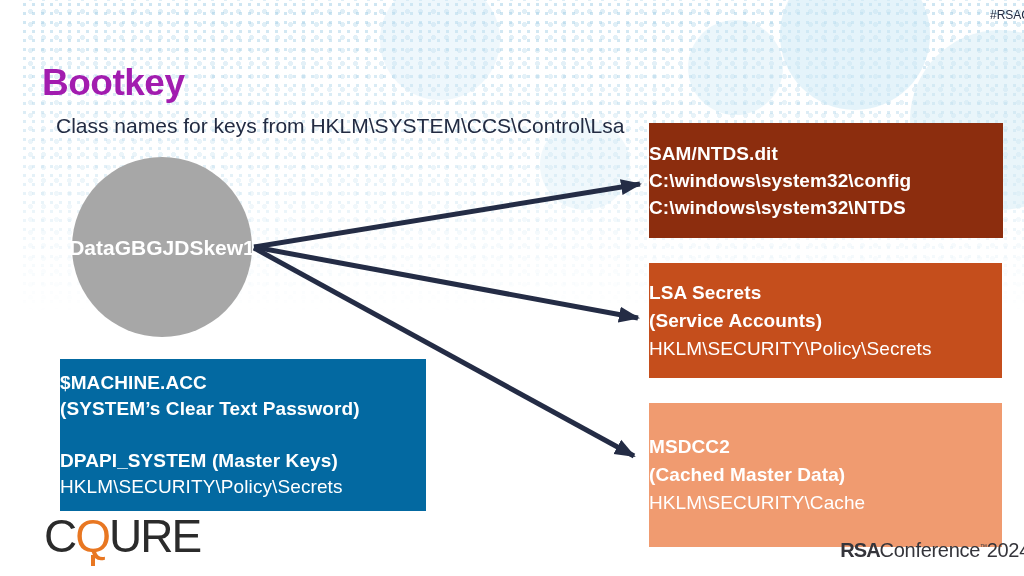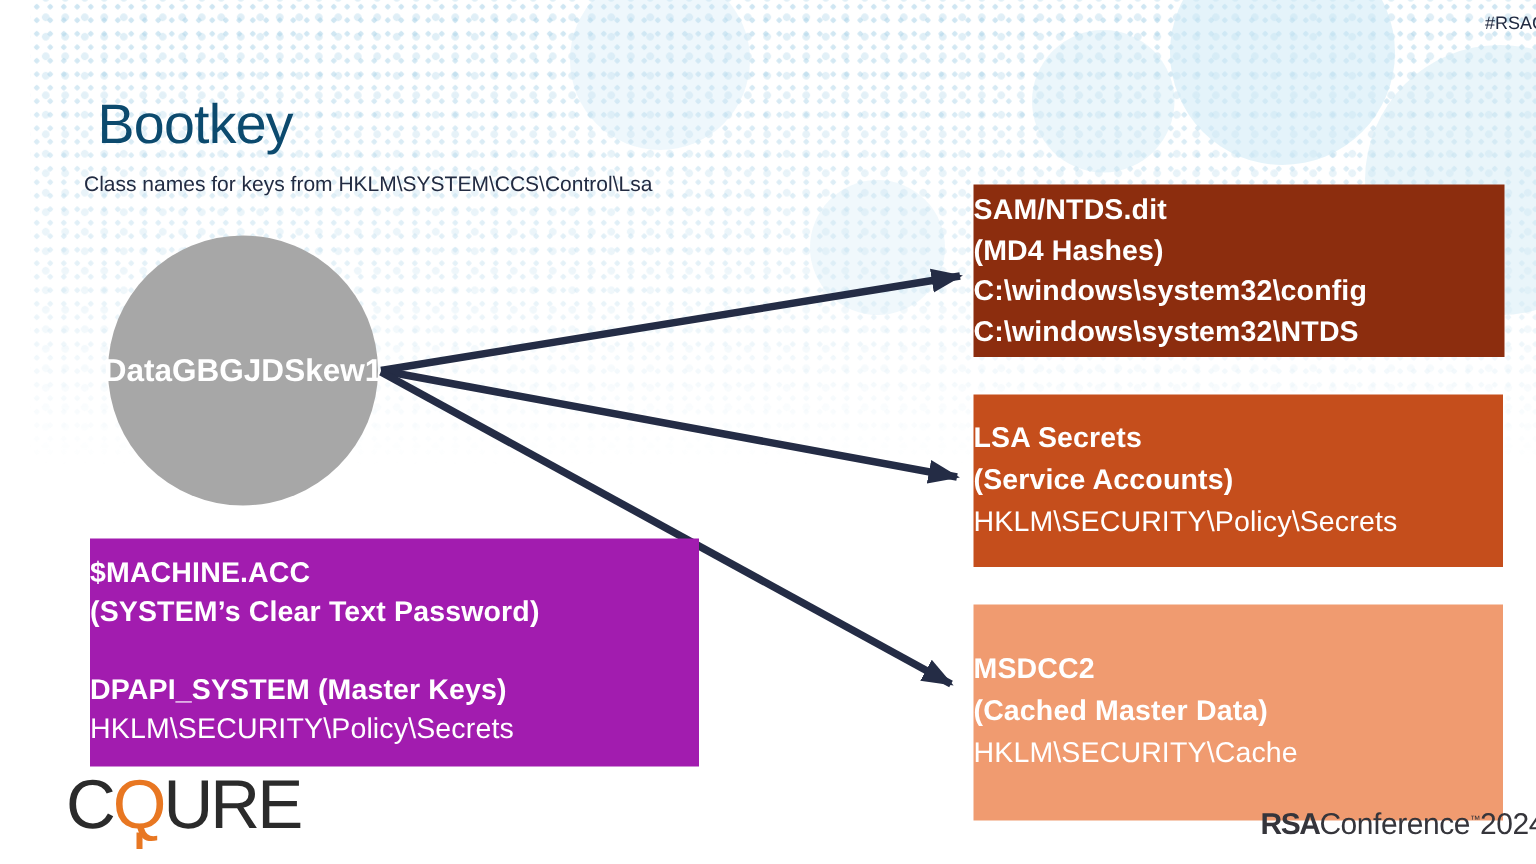--- a/index.html
+++ b/index.html
@@ -19,40 +19,40 @@
     mask-image:linear-gradient(to bottom, rgba(0,0,0,0.95) 0%, rgba(0,0,0,0.55) 55%, transparent 100%);
   }
   .bokeh{position:absolute;border-radius:50%;background:rgba(206,233,245,0.55);}
   .b1{left:760px;top:-40px;width:150px;height:150px;}
   .b2{left:890px;top:30px;width:180px;height:180px;background:rgba(206,233,245,0.45);}
   .b3{left:668px;top:20px;width:95px;height:95px;background:rgba(206,233,245,0.40);}
   .b4{left:360px;top:-20px;width:120px;height:120px;background:rgba(206,233,245,0.35);}
   .b5{left:520px;top:120px;width:90px;height:90px;background:rgba(206,233,245,0.30);}
 
   .hashtag{position:absolute;right:14px;top:8px;font-size:12px;color:#222b42;font-weight:400;}
-  .title{position:absolute;left:45px;top:62px;font-size:37px;font-weight:400;color:#0c4a6e;letter-spacing:-0.5px;}
-  .subtitle{position:absolute;left:36px;top:114px;font-size:14px;color:#222b42;}
+  .title{position:absolute;left:22px;top:62px;font-size:37px;font-weight:700;color:#a21caf;letter-spacing:-0.5px;}
+  .subtitle{position:absolute;left:36px;top:114px;font-size:21px;color:#222b42;}
 
   .circle{
     position:absolute;left:52px;top:157px;width:180px;height:180px;border-radius:50%;
     background:#a7a7a7;color:#ffffff;
     display:flex;flex-direction:row;align-items:center;justify-content:center;
     font-size:21px;font-weight:600;line-height:31px;text-align:center;
   }
 
   .arrows{position:absolute;left:0;top:0;pointer-events:none;}
 
   .box{
     position:absolute;color:#ffffff;text-align:left;
     display:flex;flex-direction:column;justify-content:center;
   }
   .box .ln{font-size:19px;line-height:27px;font-weight:700;letter-spacing:0.1px;}
   .box .ln.normal{font-weight:400;}
   .box .spacer{height:26px;}
-  .machine{left:40px;top:359px;width:406px;height:152px;background:#a21caf;}
+  .machine{left:40px;top:359px;width:366px;height:152px;background:#0369a1;}
   .machine .ln{line-height:26px;}
   .sam{left:629px;top:123px;width:354px;height:115px;background:#8c2d0e;}
   .lsa{left:629px;top:263px;width:353px;height:115px;background:#c54e1c;}
   .lsa .ln{line-height:28px;}
   .msdcc{left:629px;top:403px;width:353px;height:144px;background:#f09b70;}
   .msdcc .ln{line-height:28px;}
 
   .cqure{
     position:absolute;left:24px;top:513px;font-size:46px;font-weight:400;
     letter-spacing:-2px;color:#2b2b2b;line-height:46px;
@@ -102,21 +102,20 @@
   <div class="box machine">
     <div class="ln">$MACHINE.ACC</div>
     <div class="ln">(SYSTEM’s Clear Text Password)</div>
     <div class="spacer"></div>
     <div class="ln">DPAPI_SYSTEM (Master Keys)</div>
     <div class="ln normal">HKLM\SECURITY\Policy\Secrets</div>
   </div>
 
   <div class="box sam">
     <div class="ln">SAM/NTDS.dit</div>
-    <div class="ln">(MD4 Hashes)</div>
     <div class="ln">C:\windows\system32\config</div>
     <div class="ln">C:\windows\system32\NTDS</div>
   </div>
 
   <div class="box lsa">
     <div class="ln">LSA Secrets</div>
     <div class="ln">(Service Accounts)</div>
     <div class="ln normal">HKLM\SECURITY\Policy\Secrets</div>
   </div>
 

